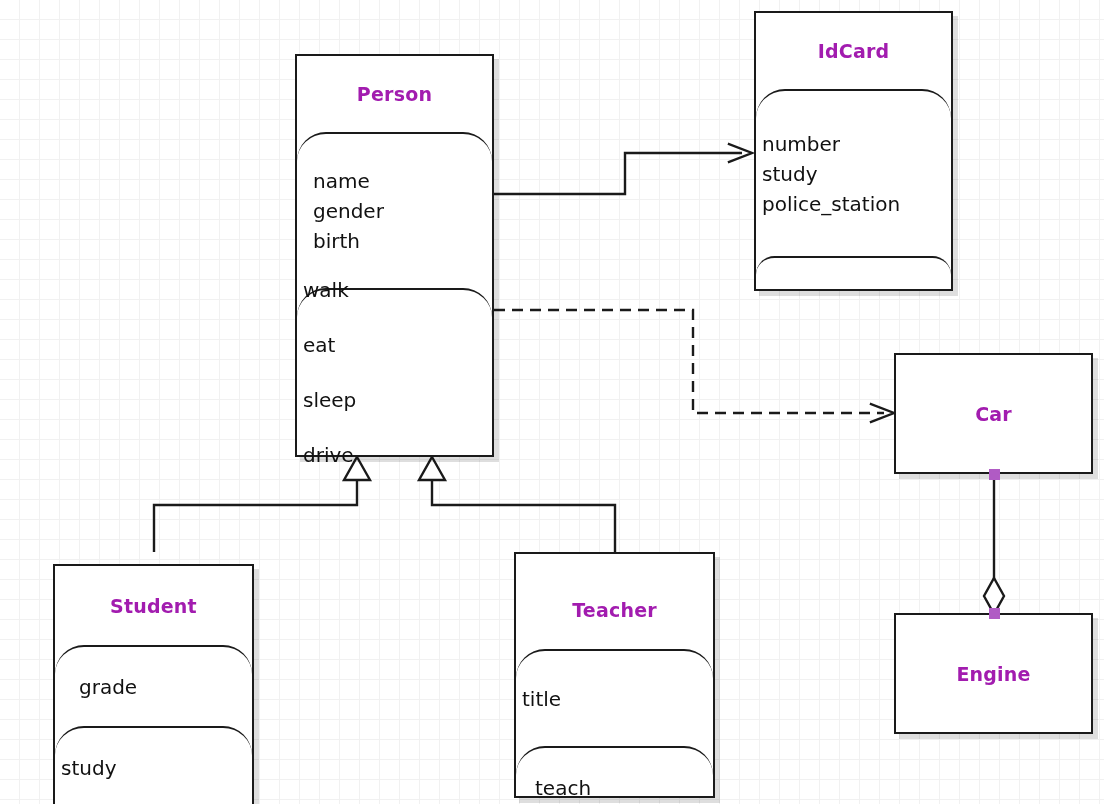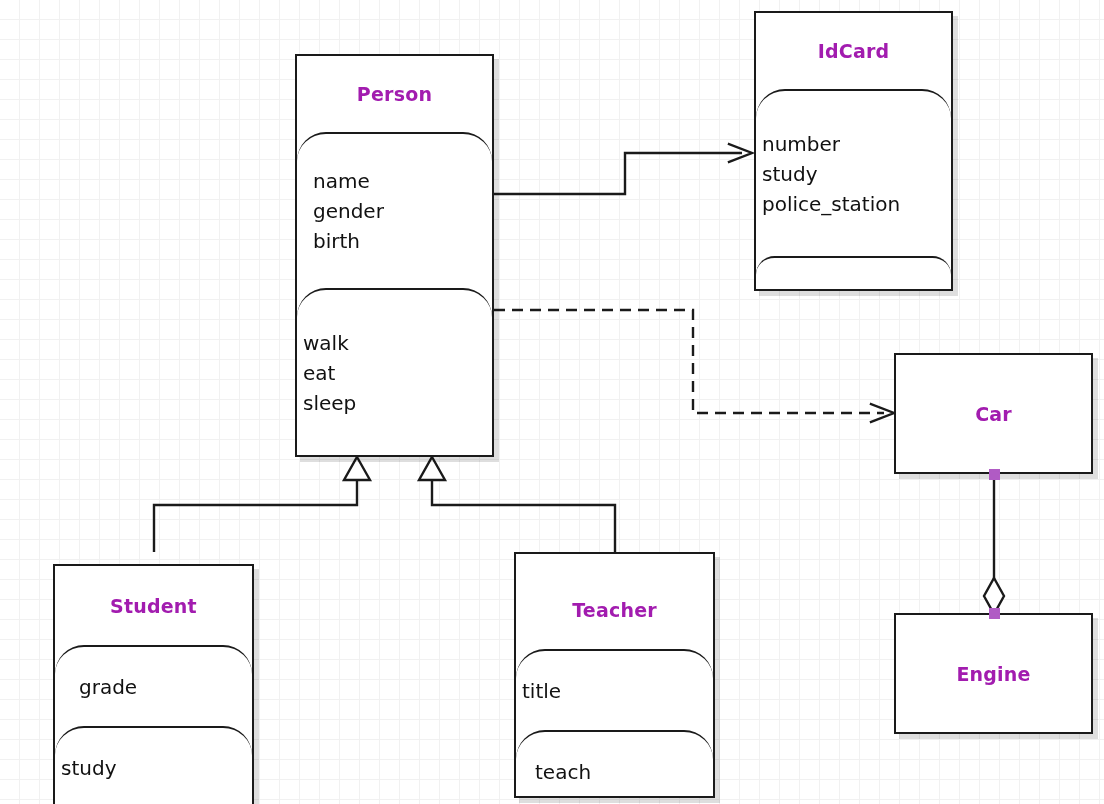--- a/index.html
+++ b/index.html
@@ -112,24 +112,25 @@
     </g>
   </svg>
 
   <div class="uml-class" style="left:295px; top:54px; width:199px; height:403px;">
     <div class="compartment cls-title" style="height:76px;">Person</div>
     <div class="compartment cls-members" style="height:156px;padding-left:16px;">
       <div class="member">name</div>
       <div class="member">gender</div>
       <div class="member">birth</div>
     </div>
-    <div class="compartment cls-members" style="height:167px;">
+    <div class="compartment cls-members" style="height:167px;gap:25px;">
       <div class="member">walk</div>
       <div class="member">eat</div>
       <div class="member">sleep</div>
+      <div class="member">drive</div>
     </div>
   </div>
 
   <div class="uml-class" style="left:754px; top:11px; width:199px; height:280px;">
     <div class="compartment cls-title" style="height:76px;">IdCard</div>
     <div class="compartment cls-members" style="height:167px;">
       <div class="member">number</div>
       <div class="member">study</div>
       <div class="member">police_station</div>
     </div>
@@ -151,21 +152,21 @@
     <div class="compartment cls-members" style="height:81px;padding-left:24px;">
       <div class="member">grade</div>
     </div>
     <div class="compartment cls-members" style="height:82px;">
       <div class="member">study</div>
     </div>
   </div>
 
   <div class="uml-class" style="left:514px; top:552px; width:201px; height:246px;">
     <div class="compartment cls-title" style="height:79px;margin-top:16px;">Teacher</div>
-    <div class="compartment cls-members" style="height:81px;">
+    <div class="compartment cls-members" style="height:97px;">
       <div class="member">title</div>
     </div>
     <div class="compartment cls-members" style="height:82px;padding-left:19px;">
       <div class="member">teach</div>
     </div>
   </div>
 
 </div>
 
 </body></html>

